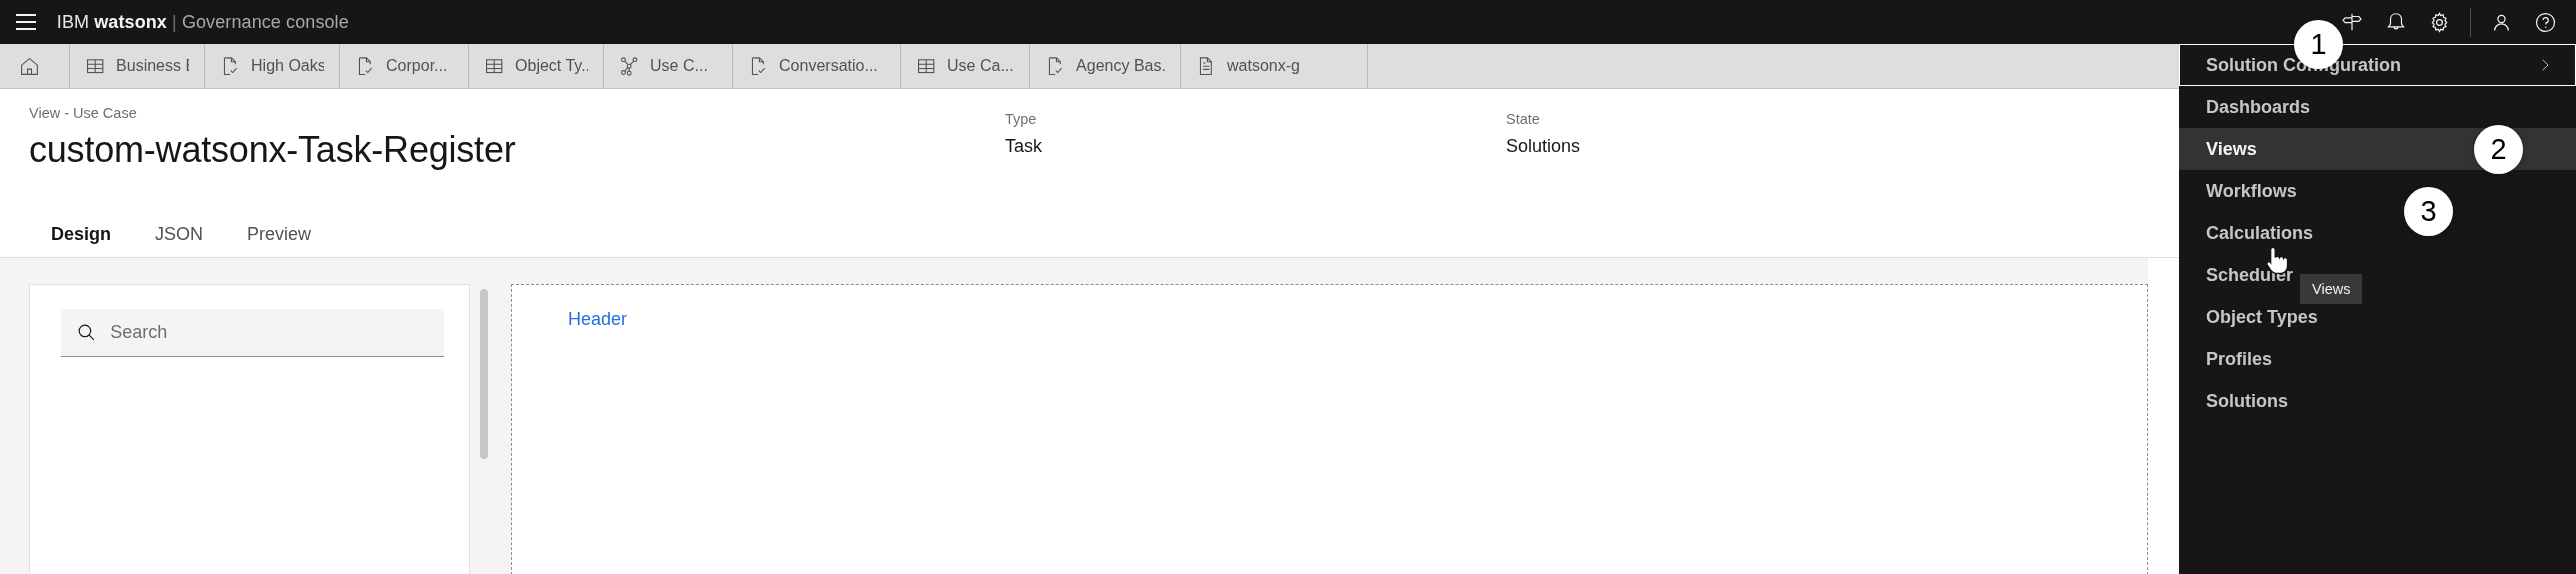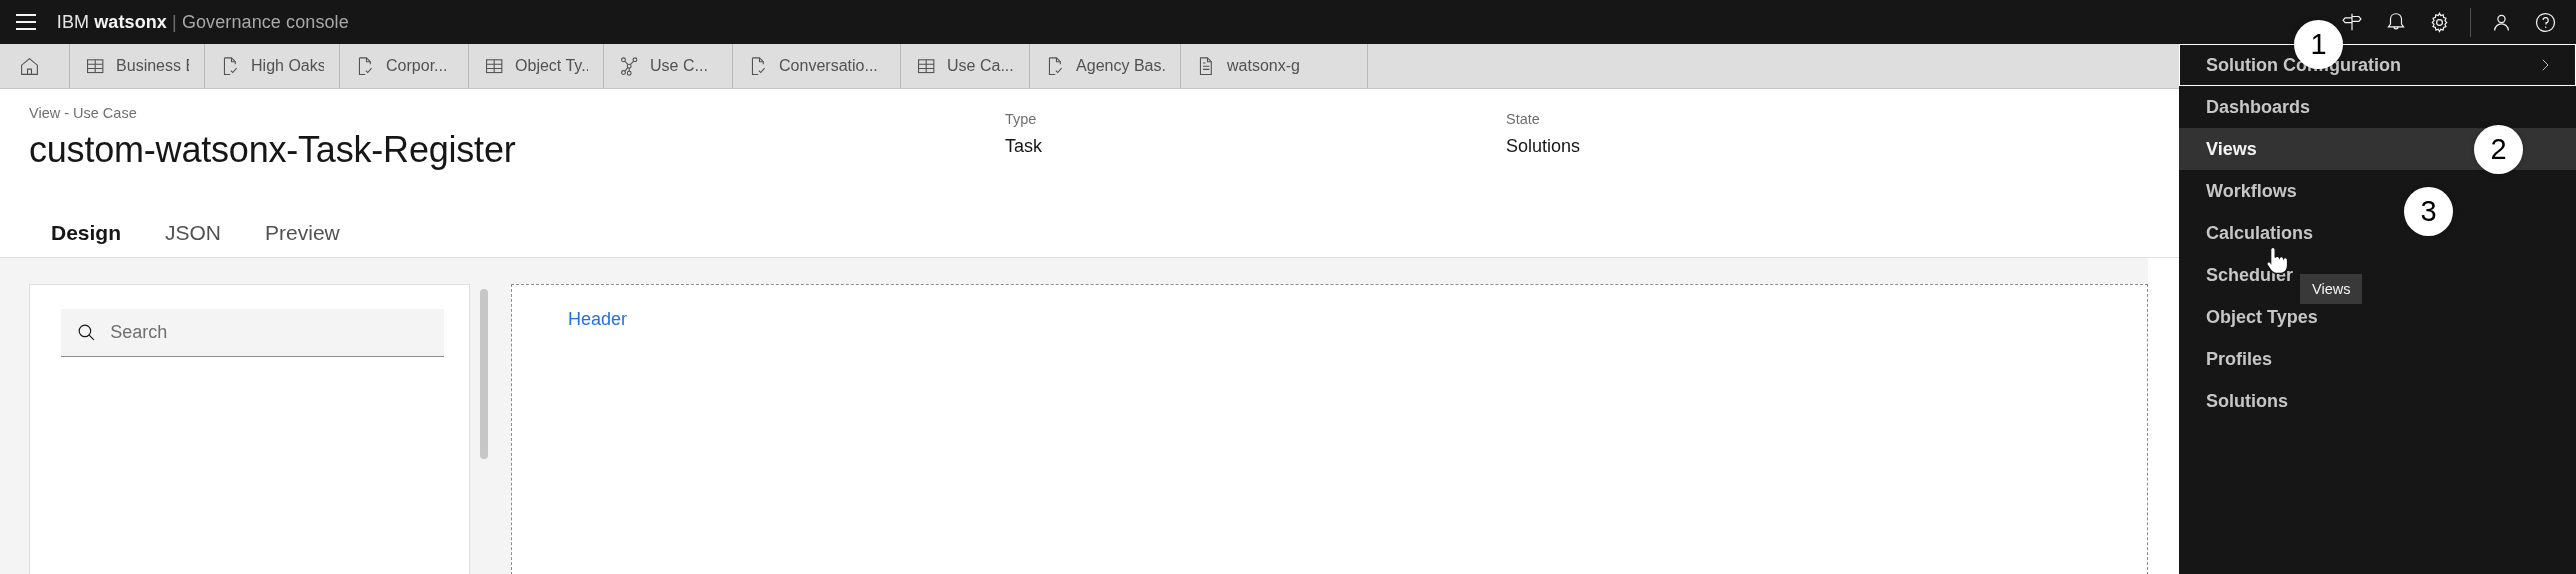--- a/index.html
+++ b/index.html
@@ -115,21 +115,21 @@
   .meta-label { font-size: 14.5px; color: #6f6f6f; display: block; margin-bottom: 8.5px; }
   .meta-value { font-size: 18px; color: #161616; display: block; }
 
   
   .subtabs {
     position: absolute; left: 29px; top: 121px;
     display: flex; align-items: flex-end;
     height: 49px;
   }
   .subtab {
-    font-size: 21px; color: #525252;
+    font-size: 18px; color: #525252;
     padding: 0 22px 12px 22px;
     border-bottom: 2.6px solid #c6c6c6;
     cursor: pointer; white-space: nowrap;
   }
   .subtab.active {
     color: #161616; font-weight: 700;
     border-bottom: 2.6px solid #0f62fe;
   }
   .subtabs-rule {
     position: absolute; left: 0; top: 168px; width: 2576px; height: 0.9px;

